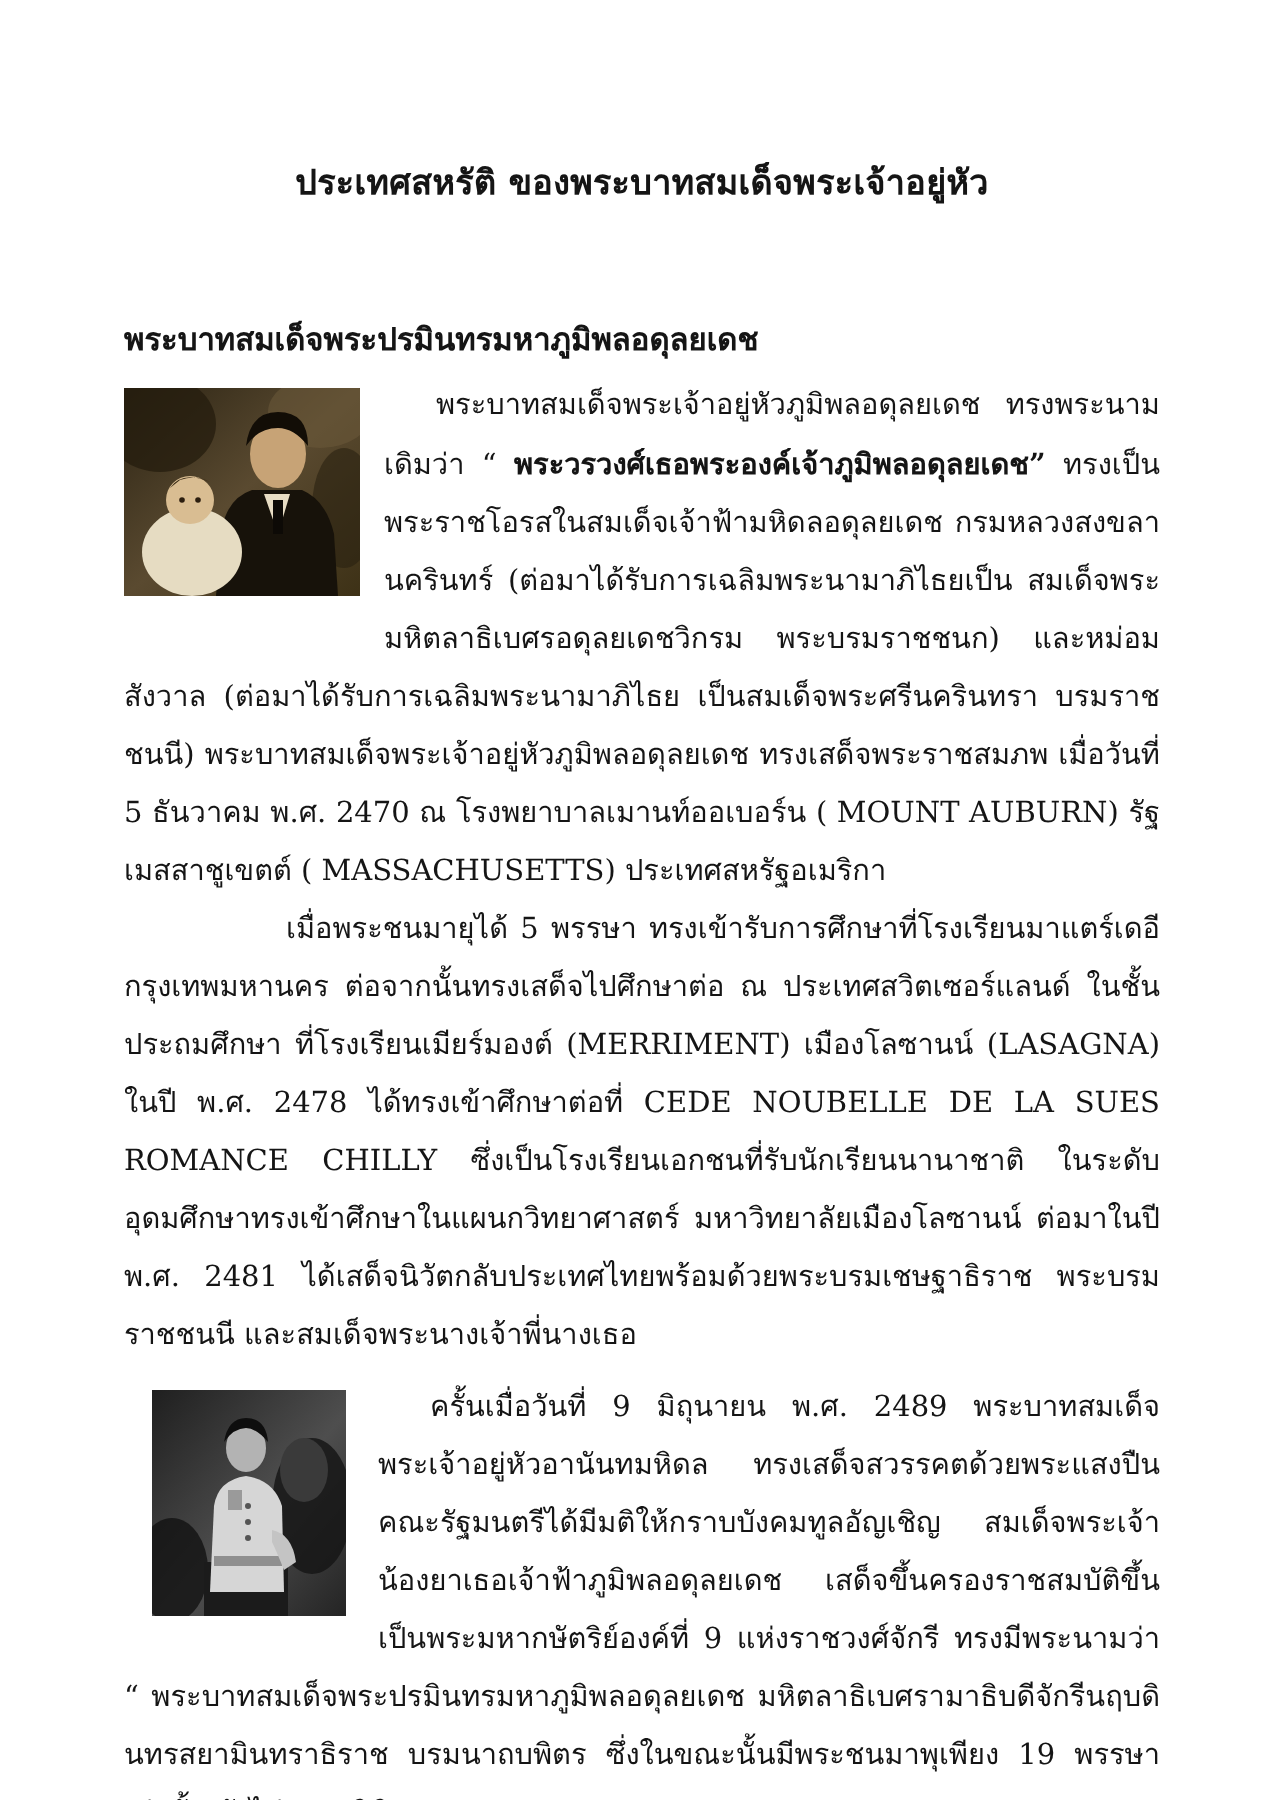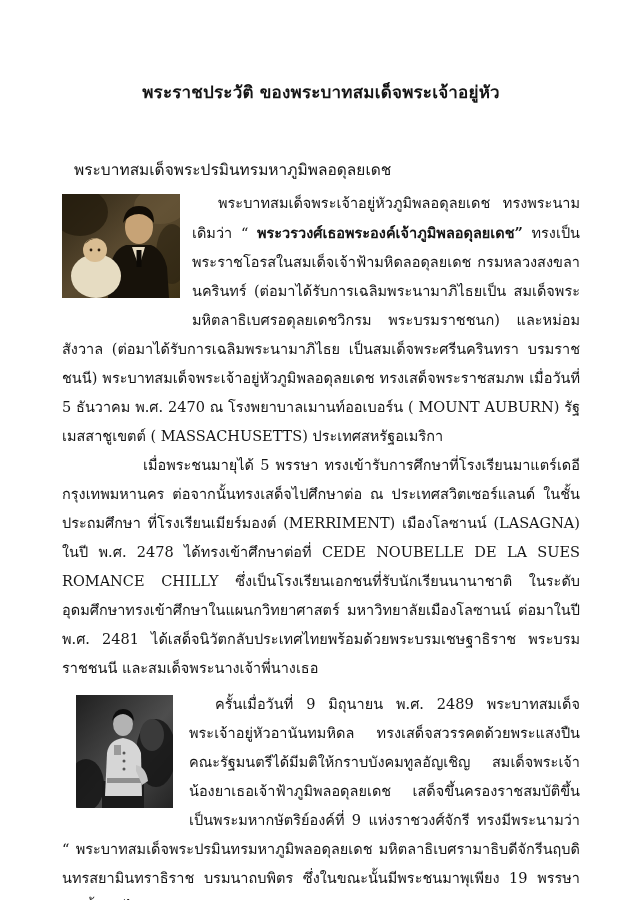--- a/index.html
+++ b/index.html
@@ -15,23 +15,23 @@
   }
   .doc-title{
     margin:0;
     font-size:17px;
     font-weight:bold;
     text-align:center;
     line-height:24px;
     letter-spacing:0.2px;
   }
   .section-heading{
-    margin:55px 0 0 12px;
+    margin:55px 0 0 0;
     font-size:15.5px;
-    font-weight:normal;
+    font-weight:bold;
     line-height:22px;
   }
   .par{
     margin:0;
     font-size:14.5px;
     line-height:29px;
     text-align:justify;
   }
   .par-first{margin-top:8px;}
   .par-gap{margin-top:7px;}
@@ -51,21 +51,21 @@
     margin:5px 16px 8px 14px;
   }
   .photo svg{display:block;}
   b{font-weight:bold;}
 </style>
 </head>
 <body>
 
 <div class="page">
 
-  <h1 class="doc-title">พระราชประวัติ ของพระบาทสมเด็จพระเจ้าอยู่หัว</h1>
+  <h1 class="doc-title">ประเทศสหรัติ ของพระบาทสมเด็จพระเจ้าอยู่หัว</h1>
 
   <h2 class="section-heading">พระบาทสมเด็จพระปรมินทรมหาภูมิพลอดุลยเดช</h2>
 
   <p class="par par-first indent-sm">
     <span class="photo photo-1">
       <svg width="118" height="104" viewBox="0 0 118 104" aria-hidden="true">
         <defs>
           <linearGradient id="sepiaBg" x1="0" y1="0" x2="1" y2="1">
             <stop offset="0" stop-color="#2c2414"></stop>
             <stop offset="0.5" stop-color="#5a4a30"></stop>

